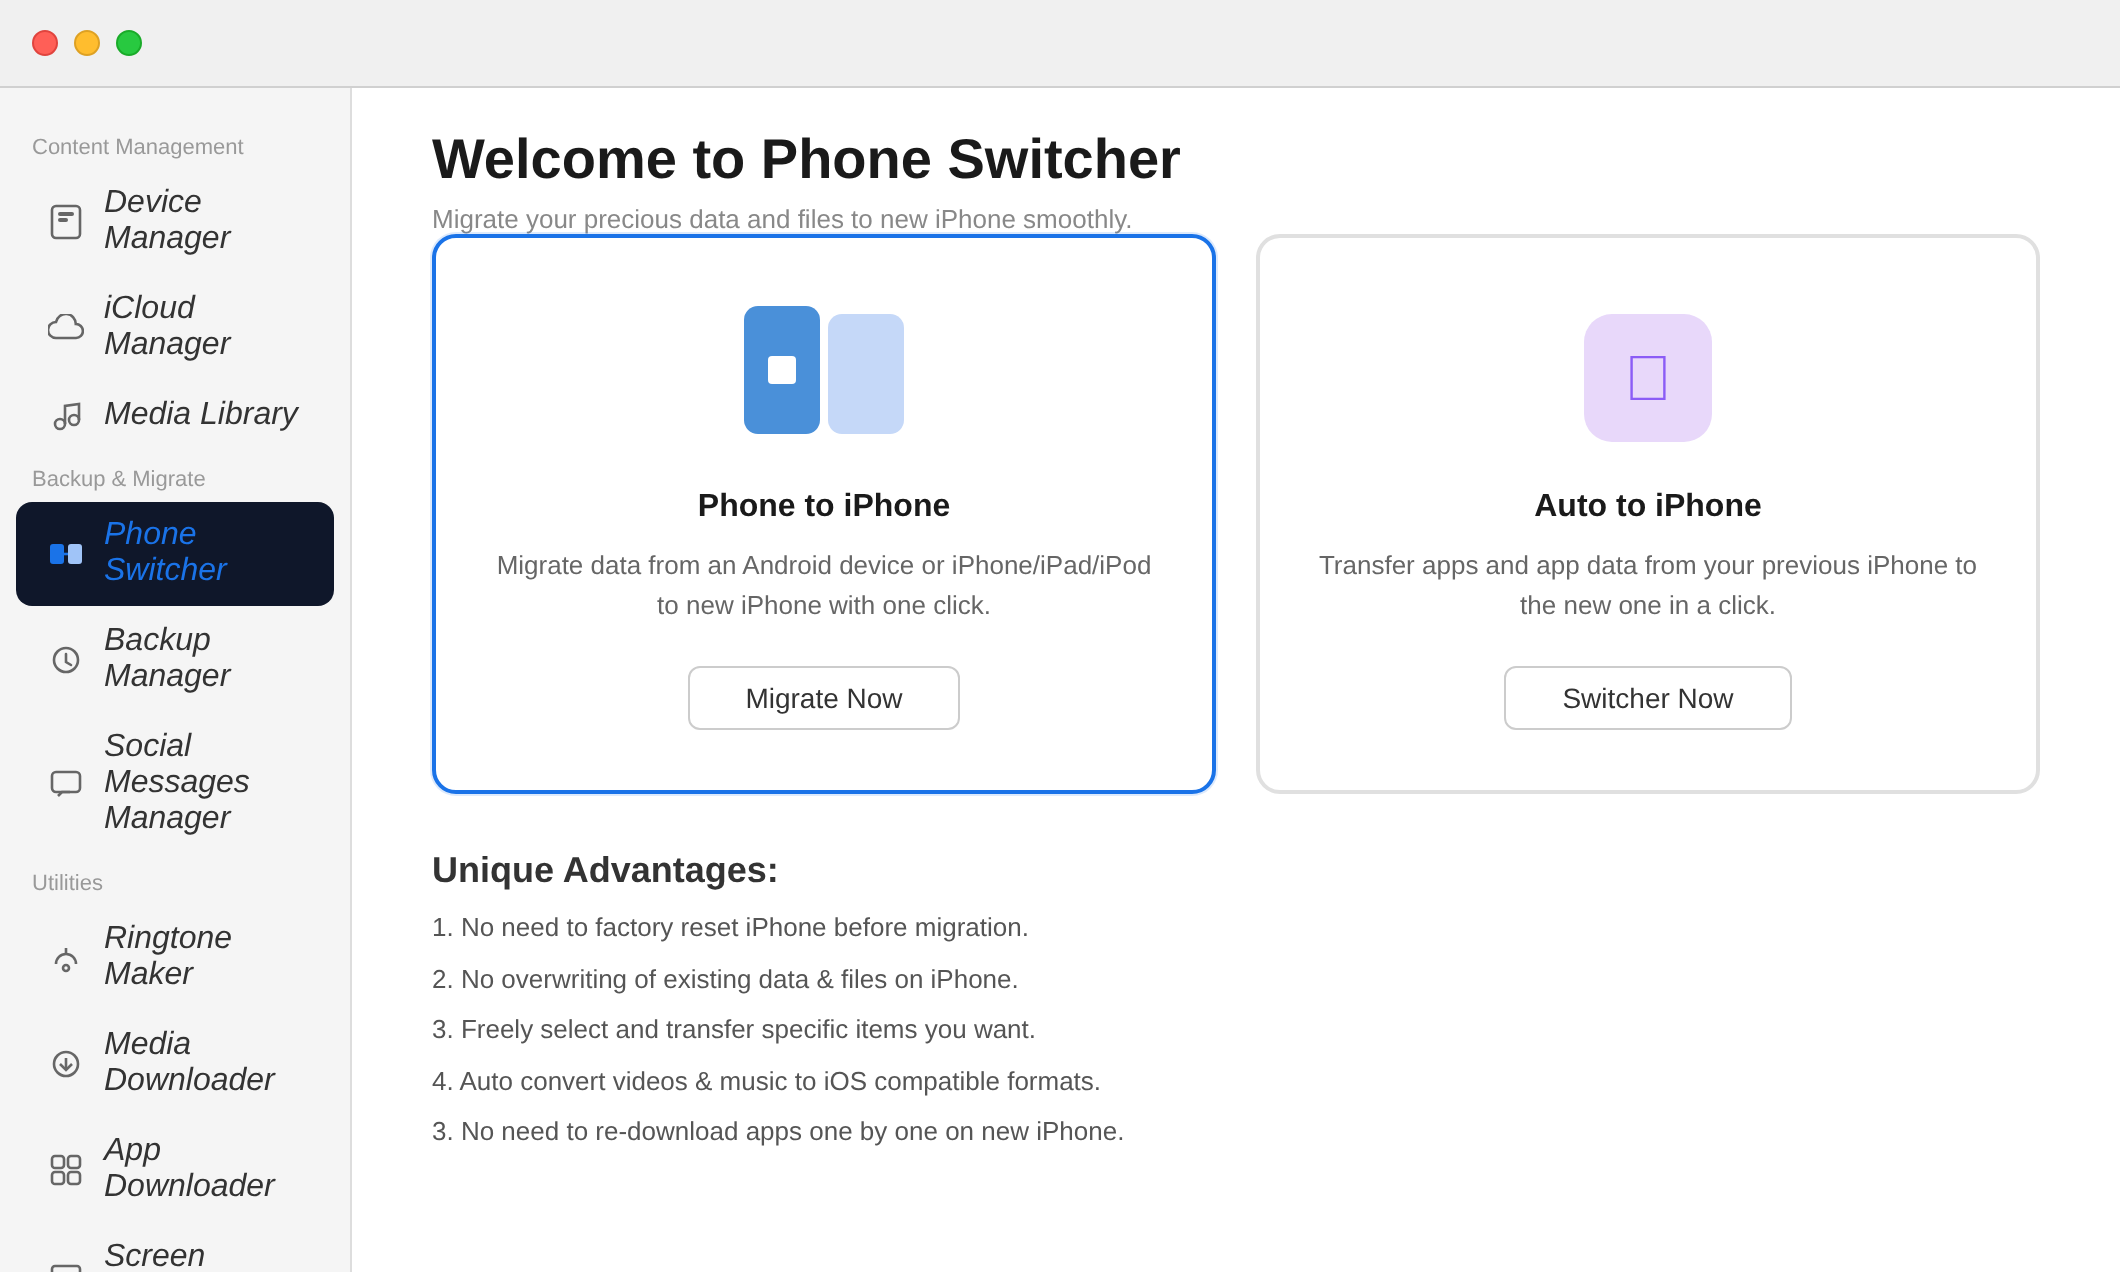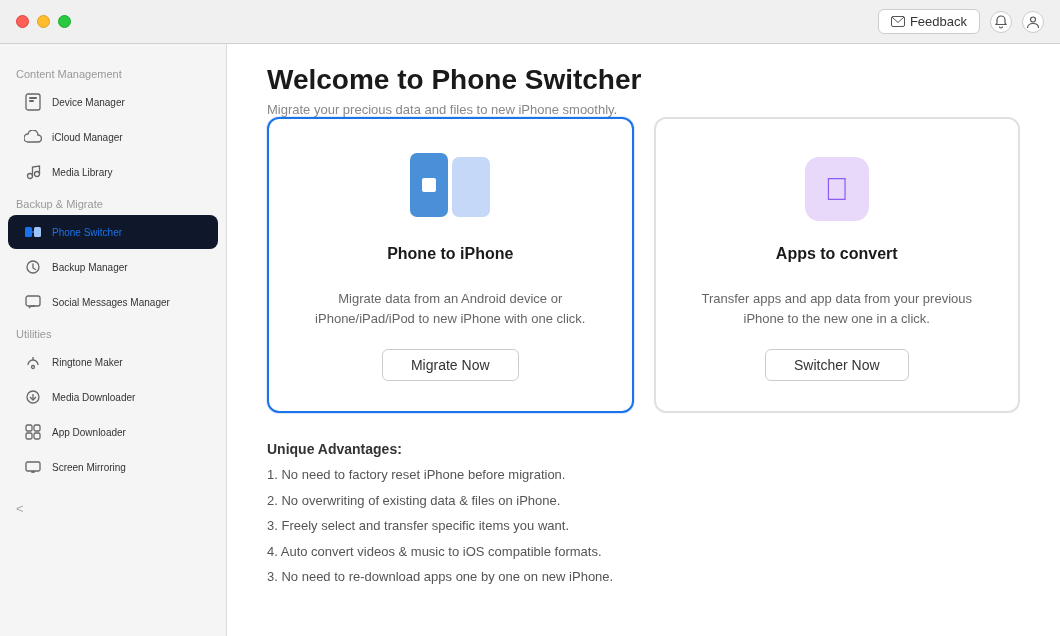--- a/index.html
+++ b/index.html
@@ -70,21 +70,21 @@
 
     
     .app-body {
       display: flex;
       flex: 1;
       overflow: hidden;
     }
 
     
     .sidebar {
-      width: 227px;
+      width: 176px;
       background: #f5f5f5;
       border-right: 1px solid #ddd;
       padding: 16px 0;
       overflow-y: auto;
       flex-shrink: 0;
     }
     .sidebar-section-label {
       font-size: 11px;
       color: #999;
       font-weight: 500;
@@ -93,22 +93,23 @@
       letter-spacing: 0;
     }
     .sidebar-item {
       display: flex;
       align-items: center;
       gap: 10px;
       padding: 8px 16px;
       cursor: pointer;
       border-radius: 8px;
       margin: 1px 8px;
-      font-size: 10px;
+      font-size: 16px;
       color: #333;
+      font-style: italic;
     }
     .sidebar-item.active {
       background: #0f172a;
       color: #1a73e8;
     }
     .sidebar-item-icon {
       width: 18px;
       height: 18px;
       display: flex;
       align-items: center;
@@ -162,21 +163,21 @@
       height: 80px;
       margin-bottom: 16px;
       display: flex;
       align-items: center;
       justify-content: center;
     }
     .card-title {
       font-size: 16px;
       font-weight: 600;
       color: #1a1a1a;
-      margin-bottom: 26px;
+      margin-bottom: 10px;
     }
     .card-desc {
       font-size: 13px;
       color: #666;
       line-height: 1.5;
       margin-bottom: 20px;
       min-height: 40px;
     }
     .card-btn {
       border: 1px solid #ccc;
@@ -242,21 +243,21 @@
       align-items: center;
       justify-content: center;
     }
     .apps-store-icon {
       font-size: 32px;
       color: #8b5cf6;
     }
 
     
     .advantages-title {
-      font-size: 14px;
+      font-size: 18px;
       font-weight: 600;
       color: #333;
       margin-bottom: 8px;
     }
     .advantage-item {
       font-size: 13px;
       color: #555;
       margin-bottom: 6px;
       line-height: 1.5;
     }
@@ -265,41 +266,20 @@
     svg { display: block; }
   </style>
 </head>
 <body>
 
 <div class="titlebar">
   <div class="traffic-lights">
     <div class="traffic-light tl-close"></div>
     <div class="traffic-light tl-min"></div>
     <div class="traffic-light tl-max"></div>
-  </div>
-  <div class="titlebar-right">
-    <button class="feedback-btn">
-      <svg width="14" height="11" viewBox="0 0 14 11">
-        <rect x="0.5" y="0.5" width="13" height="10" rx="1.5" fill="none" stroke="#555" stroke-width="1"></rect>
-        <polyline points="1,1 7,6.5 13,1" fill="none" stroke="#555" stroke-width="1"></polyline>
-      </svg>
-      <span>Feedback</span>
-    </button>
-    <div class="titlebar-icon">
-      <svg width="14" height="14" viewBox="0 0 14 14">
-        <path d="M7 1a4 4 0 0 1 4 4v3l1 1.5H2L3 8V5a4 4 0 0 1 4-4z" fill="none" stroke="#555" stroke-width="1.2"></path>
-        <path d="M5.5 11.5a1.5 1.5 0 0 0 3 0" fill="none" stroke="#555" stroke-width="1.2"></path>
-      </svg>
-    </div>
-    <div class="titlebar-icon">
-      <svg width="14" height="14" viewBox="0 0 14 14">
-        <circle cx="7" cy="4.5" r="2.5" fill="none" stroke="#555" stroke-width="1.2"></circle>
-        <path d="M1.5 13c0-3 2.5-4.5 5.5-4.5S12.5 10 12.5 13" fill="none" stroke="#555" stroke-width="1.2"></path>
-      </svg>
-    </div>
   </div>
 </div>
 
 <div class="app-body">
 
   <div class="sidebar">
 
     <div class="sidebar-section-label">Content Management</div>
 
     <div class="sidebar-item">
@@ -439,21 +419,21 @@
       </div>
 
       <div class="card">
         <div class="card-icon-wrap">
           <div class="apps-icon-wrap">
             <div class="apps-bg">
               <span class="apps-store-icon"></span>
             </div>
           </div>
         </div>
-        <div class="card-title">Apps to convert</div>
+        <div class="card-title">Auto to iPhone</div>
         <div class="card-desc">Transfer apps and app data from your previous iPhone to the new one in a click.</div>
         <button class="card-btn">Switcher Now</button>
       </div>
 
     </div>
 
     <div class="advantages-title">Unique Advantages:</div>
     <div>
       <div class="advantage-item">1. No need to factory reset iPhone before migration.</div>
       <div class="advantage-item">2. No overwriting of existing data &amp; files on iPhone.</div>

